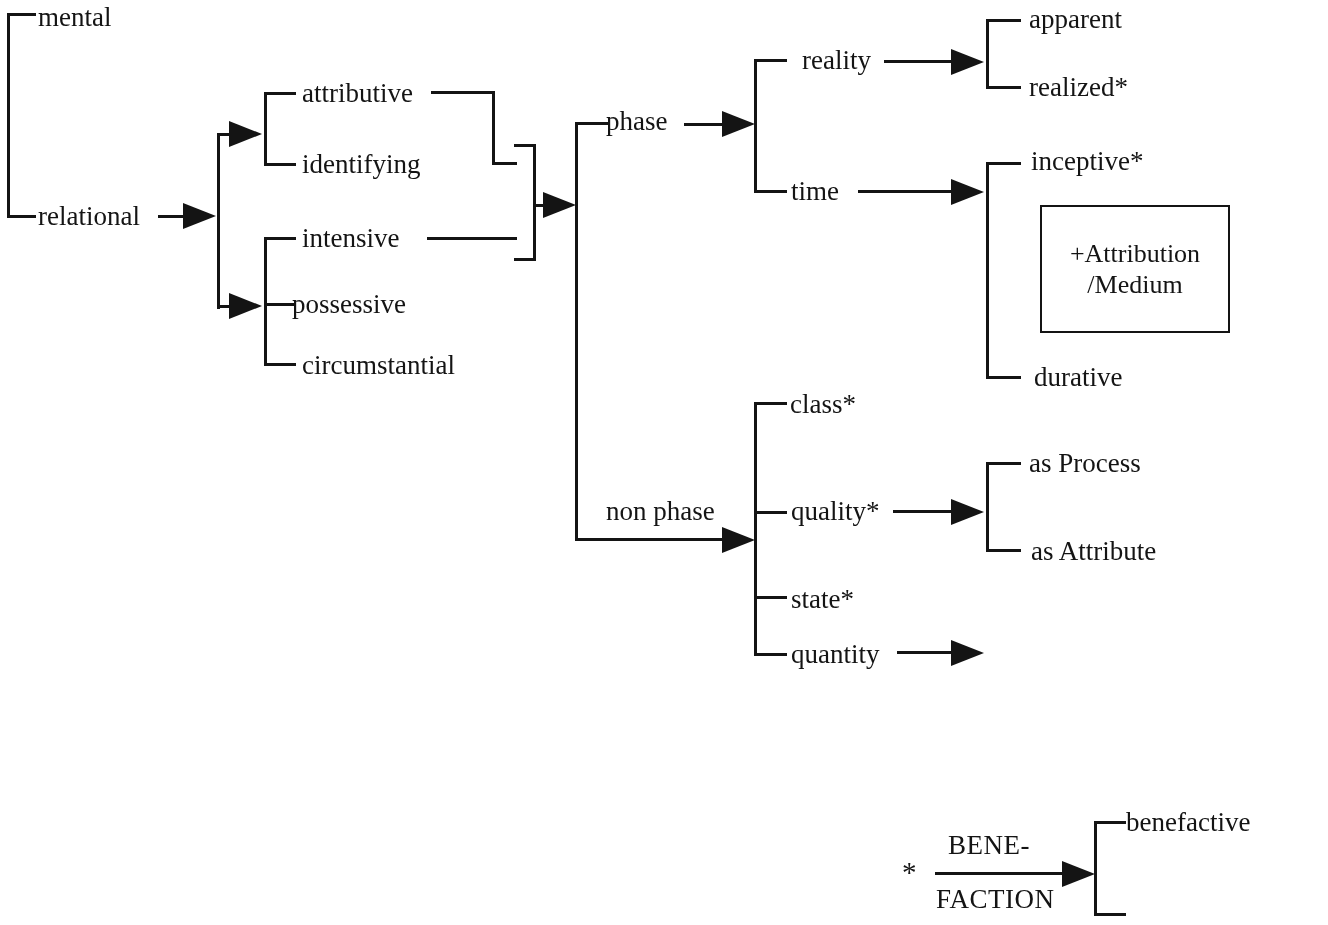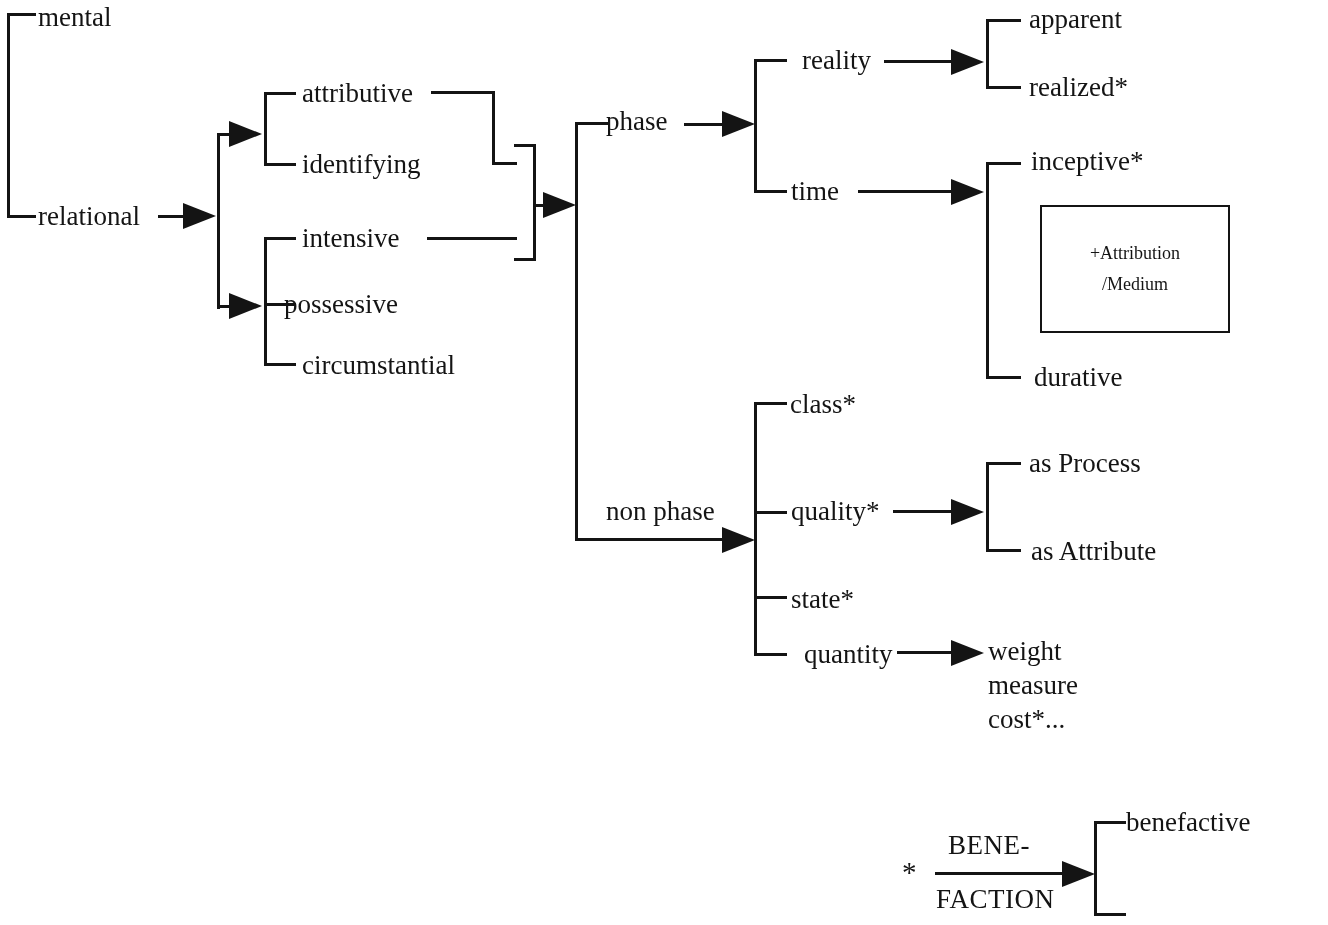--- a/index.html
+++ b/index.html
@@ -12,21 +12,21 @@
   .v  { width:3px; }
   .ah { position:absolute; width:0; height:0;
         border-top:13px solid transparent; border-bottom:13px solid transparent;
         border-left:33px solid #141414; }
   .lbl { position:absolute; font-size:27px; line-height:1.12; white-space:nowrap; color:#141414; }
   .caps { letter-spacing:0.5px;font-family:Liberation Serif, serif; }
   .stack { position:absolute; font-size:27px; line-height:34px; white-space:nowrap; }
   #anno-box {
     position:absolute; left:1040px; top:205px; width:186px; height:124px;
     border:2px solid #141414; display:flex; flex-direction:column; justify-content:center;
-    text-align:center; font-size:18px; line-height:31px;
+    text-align:center; font-size:26px; line-height:31px;
   }
 </style>
 </head>
 <body>
 
 <div id="canvas">
 
   <div class="ln v" style="left:7px; top:13px; height:205px;"></div>
   <div class="ln h" style="left:7px; top:13px; width:29px;"></div>
   <div class="ln h" style="left:7px; top:215px; width:29px;"></div>
@@ -46,21 +46,21 @@
   <div class="ln h" style="left:264px; top:92px; width:32px;"></div>
   <div class="ln h" style="left:264px; top:163px; width:32px;"></div>
   <span class="lbl" style="left:302px; top:78px;">attributive</span>
   <span class="lbl" style="left:302px; top:149px;">identifying</span>
 
   <div class="ln v" style="left:264px; top:237px; height:129px;"></div>
   <div class="ln h" style="left:264px; top:237px; width:32px;"></div>
   <div class="ln h" style="left:264px; top:303px; width:32px;"></div>
   <div class="ln h" style="left:264px; top:363px; width:32px;"></div>
   <span class="lbl" style="left:302px; top:223px;">intensive</span>
-  <span class="lbl" style="left:284px; top:289px;">possessive</span>
+  <span class="lbl" style="left:292px; top:289px;">possessive</span>
   <span class="lbl" style="left:302px; top:350px;">circumstantial</span>
 
   <div class="ln h" style="left:431px; top:91px; width:63px;"></div>
   <div class="ln v" style="left:492px; top:91px; height:74px;"></div>
   <div class="ln h" style="left:492px; top:162px; width:25px;"></div>
 
   <div class="ln h" style="left:427px; top:237px; width:90px;"></div>
 
   <div class="ln h" style="left:514px; top:144px; width:22px;"></div>
   <div class="ln v" style="left:533px; top:144px; height:117px;"></div>
@@ -106,38 +106,33 @@
   </div>
 
   <div class="ln v" style="left:754px; top:402px; height:254px;"></div>
   <div class="ln h" style="left:754px; top:402px; width:33px;"></div>
   <div class="ln h" style="left:754px; top:511px; width:33px;"></div>
   <div class="ln h" style="left:754px; top:596px; width:33px;"></div>
   <div class="ln h" style="left:754px; top:653px; width:33px;"></div>
   <span class="lbl" style="left:790px; top:389px;">class*</span>
   <span class="lbl" style="left:791px; top:496px;">quality*</span>
   <span class="lbl" style="left:791px; top:584px;">state*</span>
-  <span class="lbl" style="left:791px; top:639px;margin-left:13px;">quantity</span>
+  <span class="lbl" style="left:791px; top:639px;">quantity</span>
 
   <div class="ln h" style="left:893px; top:510px; width:60px;"></div>
   <div class="ah" style="left:951px; top:499px;"></div>
   <div class="ln h" style="left:897px; top:651px; width:56px;"></div>
   <div class="ah" style="left:951px; top:640px;"></div>
 
   <div class="ln v" style="left:986px; top:462px; height:90px;"></div>
   <div class="ln h" style="left:986px; top:462px; width:35px;"></div>
   <div class="ln h" style="left:986px; top:549px; width:35px;"></div>
   <span class="lbl" style="left:1029px; top:448px;">as Process</span>
   <span class="lbl" style="left:1031px; top:536px;">as Attribute</span>
 
-  <div class="stack" style="left:988px; top:634px;">
-    <div>weight</div>
-    <div>measure</div>
-    <div>cost*...</div>
-  </div>
 
   <span class="lbl" style="left:902px; top:856px; font-size:29px;">*</span>
   <span class="lbl caps" style="left:948px; top:830px;">BENE-</span>
   <span class="lbl caps" style="left:936px; top:884px;">FACTION</span>
   <div class="ln h" style="left:935px; top:872px; width:130px;"></div>
   <div class="ah" style="left:1062px; top:861px;"></div>
 
   <div class="ln v" style="left:1094px; top:821px; height:95px;"></div>
   <div class="ln h" style="left:1094px; top:821px; width:32px;"></div>
   <div class="ln h" style="left:1094px; top:913px; width:32px;"></div>

